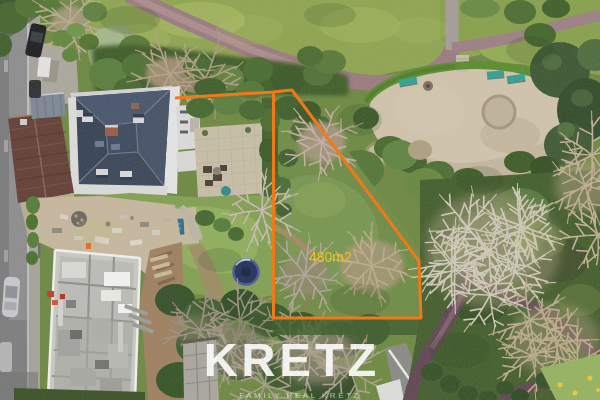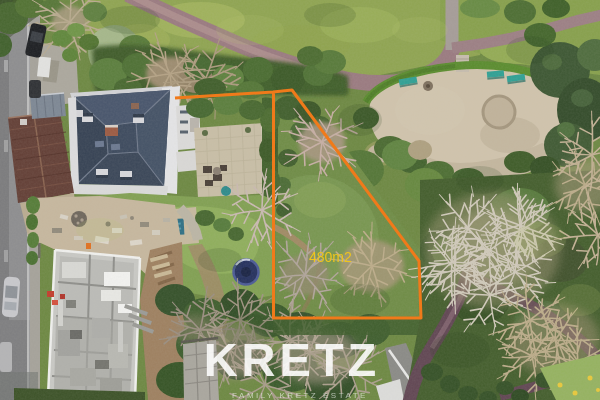--- a/index.html
+++ b/index.html
@@ -570,14 +570,14 @@
 
 <rect x="0" y="0" width="600" height="400" filter="url(#grain)" opacity="0.16"></rect>
 
 <path d="M175,98 L273,92 L292,90 L419,261 L421,318 L273.5,318 L273.5,92" fill="none" stroke="#f07a1a" stroke-width="3" stroke-linejoin="round"></path>
 
 <text x="309" y="262" font-family="Liberation Sans, sans-serif" font-size="14" fill="#eec41d" font-weight="500">480m2</text>
 </svg>
 
 <div style="position:absolute;left:0;top:332px;width:600px;text-align:center;color:rgba(255,255,255,0.88);font-weight:bold;font-size:47px;letter-spacing:4px;margin-left:-8px;font-family:'Liberation Sans',sans-serif;">KRETZ</div>
 
-<div style="position:absolute;left:0;top:391px;width:600px;text-align:center;color:rgba(255,255,255,0.6);font-size:8px;letter-spacing:2.5px;font-family:'Liberation Sans',sans-serif;">FAMILY KRETZ ESTATE</div>
+<div style="position:absolute;left:0;top:391px;width:600px;text-align:center;color:rgba(255,255,255,0.6);font-size:8px;letter-spacing:2.5px;font-family:'Liberation Sans',sans-serif;">FAMILY REAL KRETZ</div>
 </div>
 
 </body></html>

